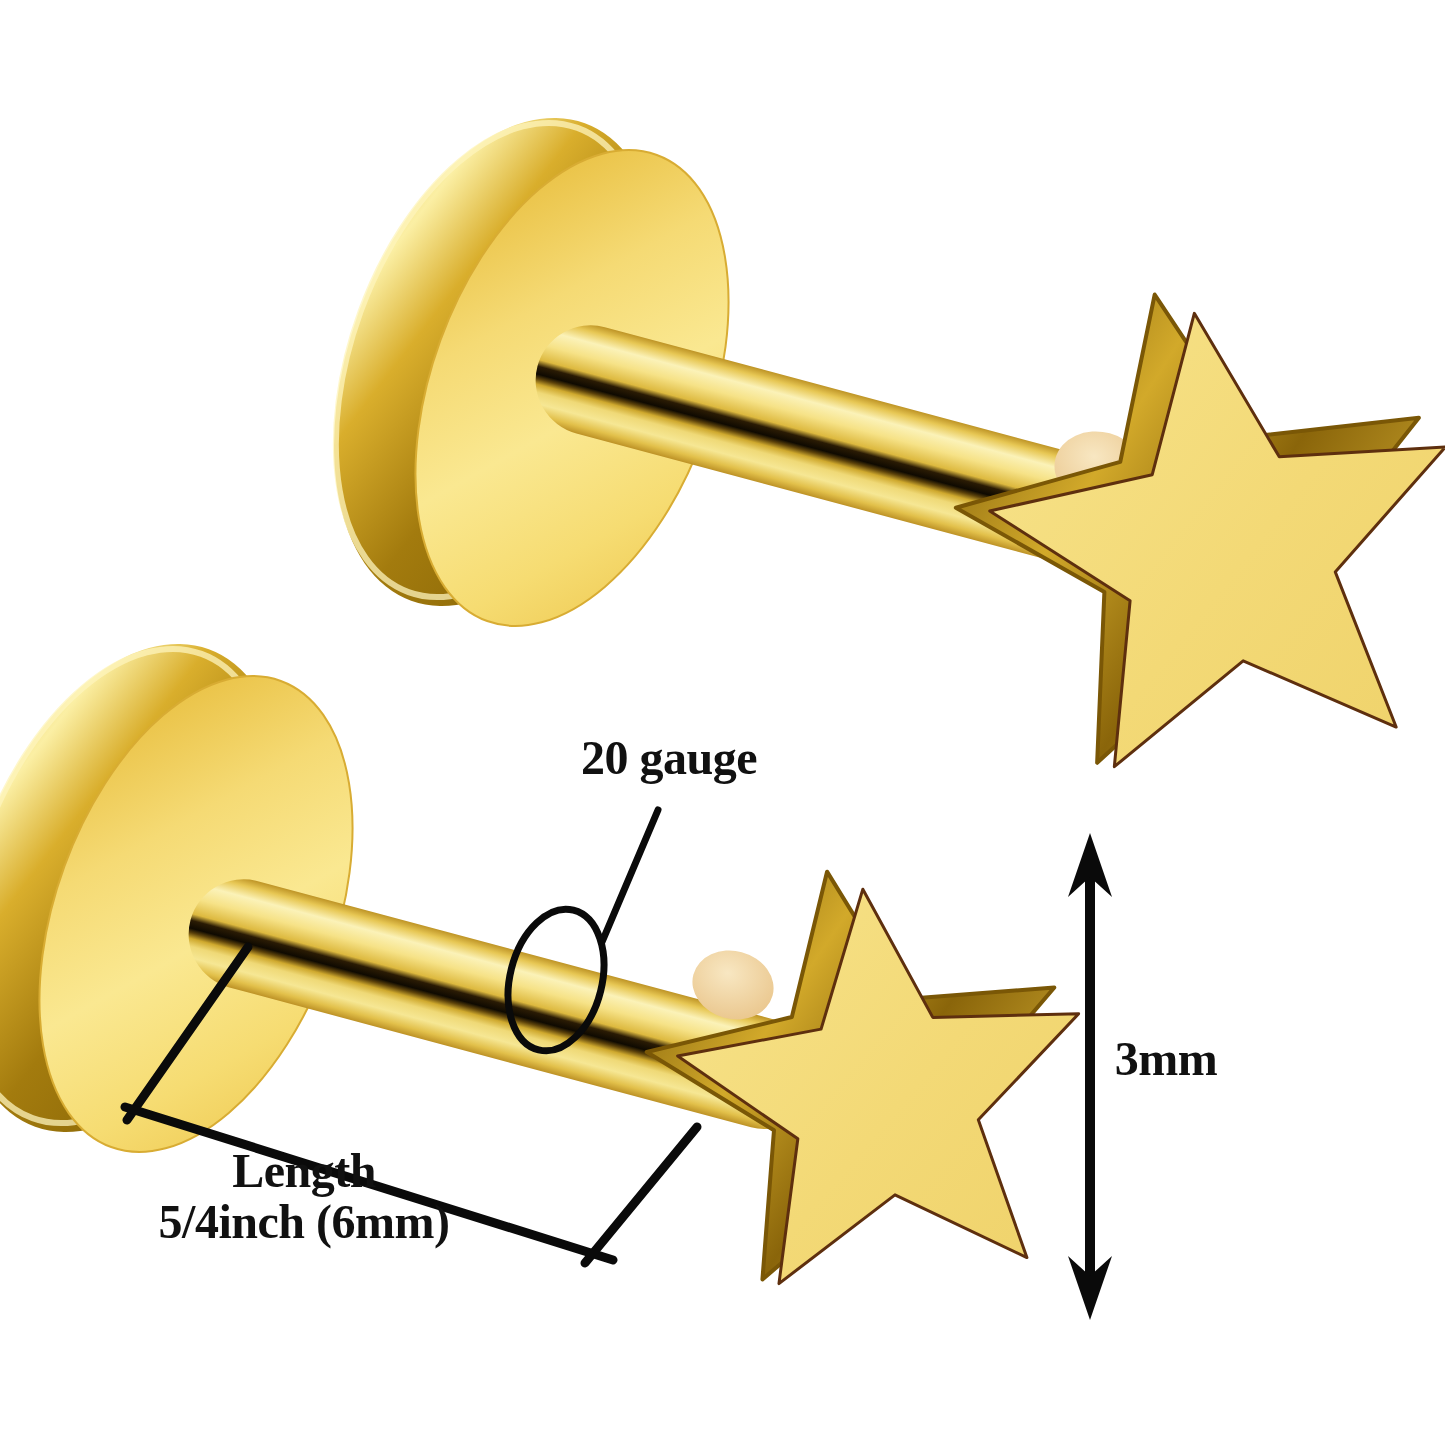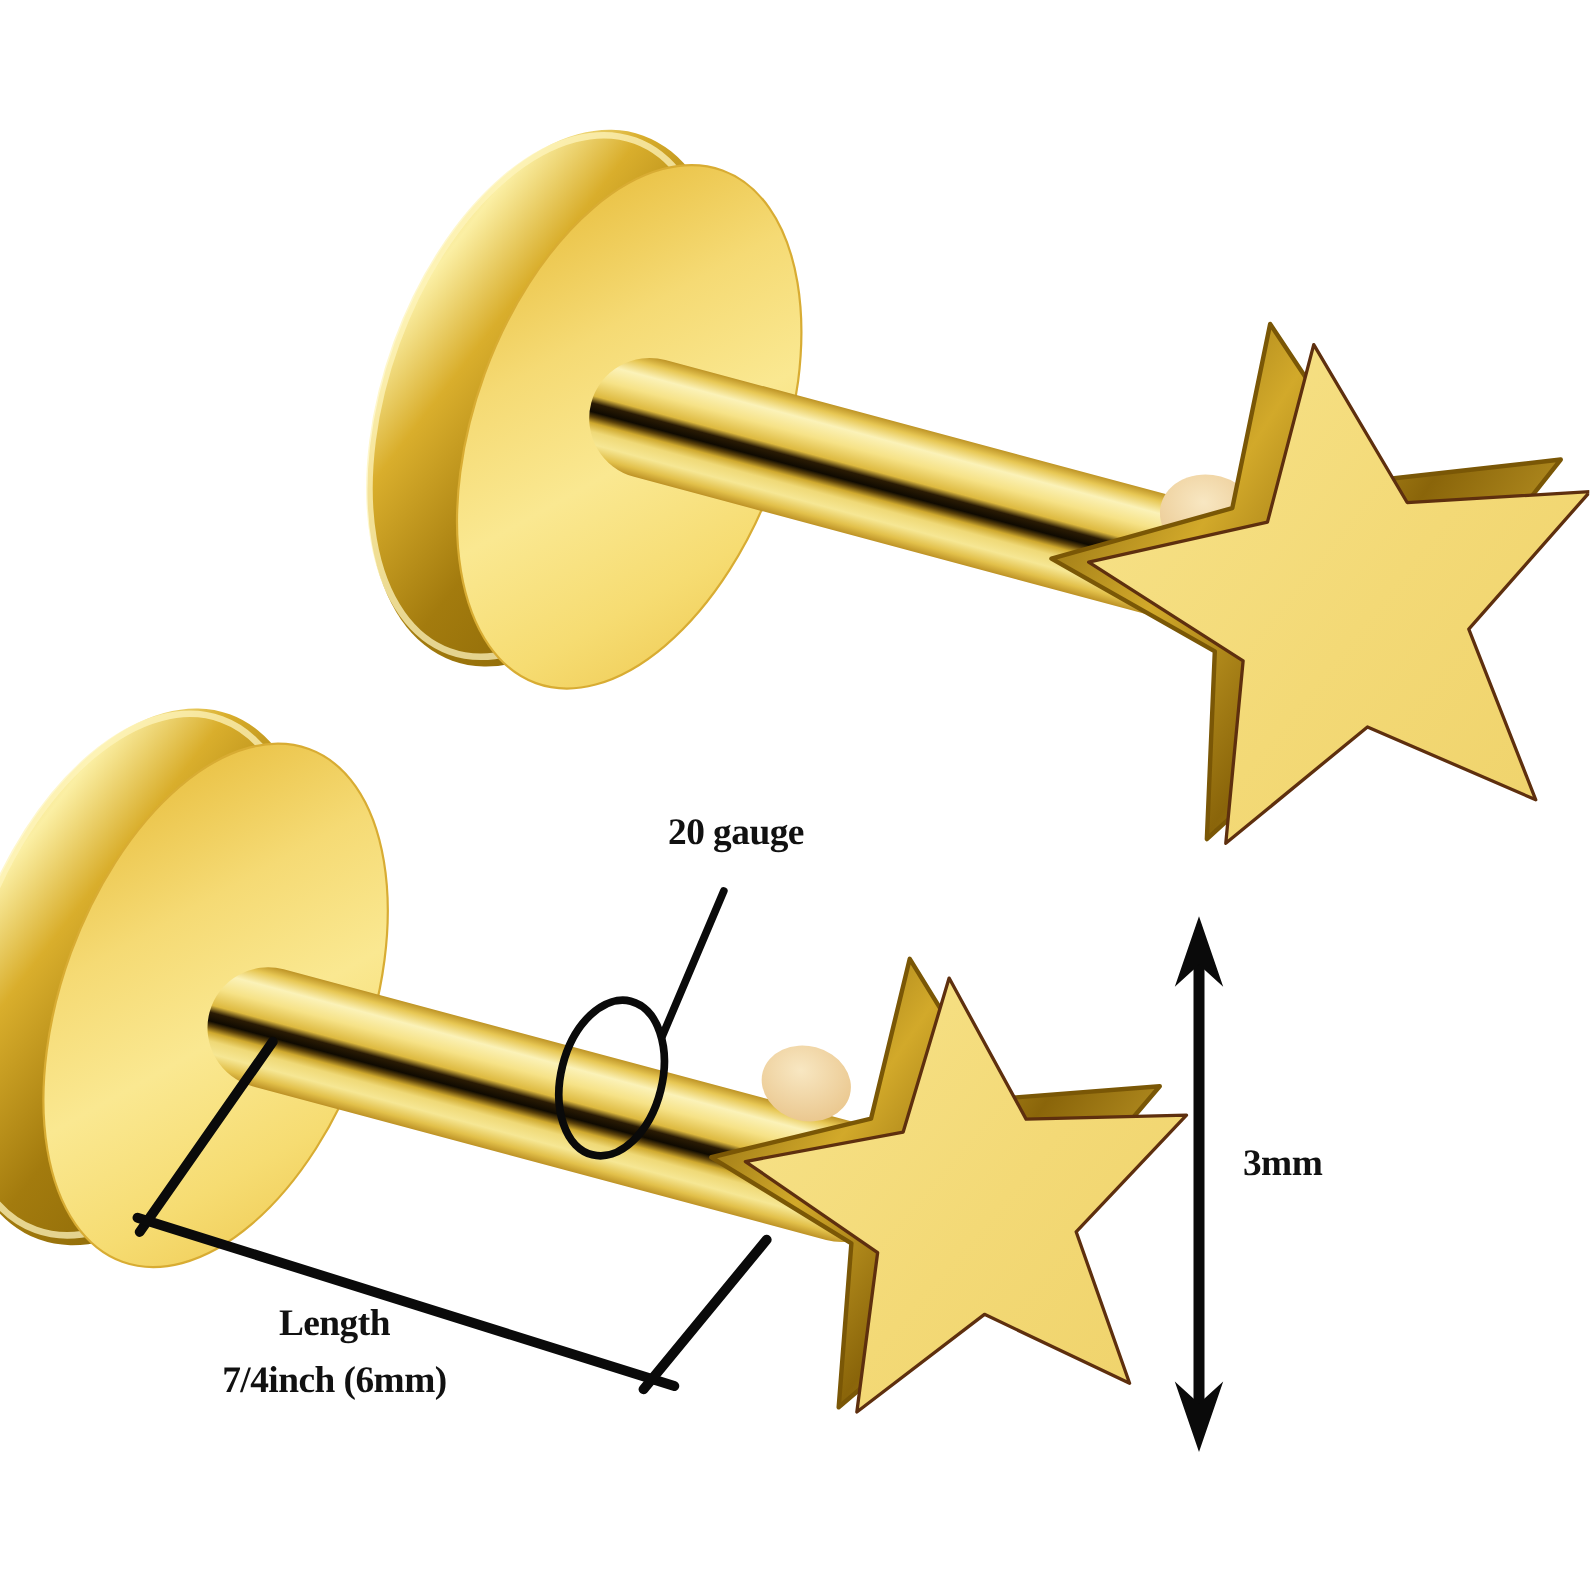--- a/index.html
+++ b/index.html
@@ -10,21 +10,21 @@
     background: #ffffff;
     overflow: hidden;
     font-family: "Liberation Serif", serif;
   }
   .stage svg { position: absolute; left: 0; top: 0; }
   .label {
     position: absolute;
     transform: translate(-50%, -50%);
     color: #111111;
     font-weight: 600;
-    font-size: 34px;
+    font-size: 48px;
     line-height: 51px;
     text-align: center;
     white-space: nowrap;
     letter-spacing: -0.5px;
   }
 </style>
 </head>
 <body>
 
 <div class="stage">
@@ -115,22 +115,22 @@
         <path d="M 1090 833 L 1112 897 L 1090 877 L 1068 897 Z"></path>
         <path d="M 1090 1320 L 1112 1256 L 1090 1276 L 1068 1256 Z"></path>
       </g>
     </g>
   </svg>
 
   <div class="label" style="left:669px; top:757px;">
     <div>20 gauge</div>
   </div>
 
-  <div class="label" style="left:304px; top:1229px;">
+  <div class="label" style="left:304px; top:1196px;">
     <div>Length</div>
-    <div>7/4inch (6mm)</div>
+    <div>5/4inch (6mm)</div>
   </div>
 
   <div class="label" style="left:1166px; top:1058px;text-align:right;">
     <div>3mm</div>
   </div>
 
 </div>
 
 </body></html>

